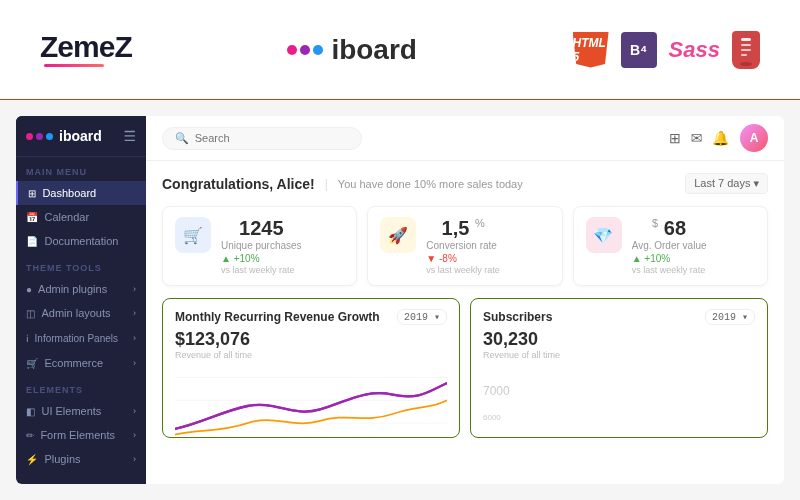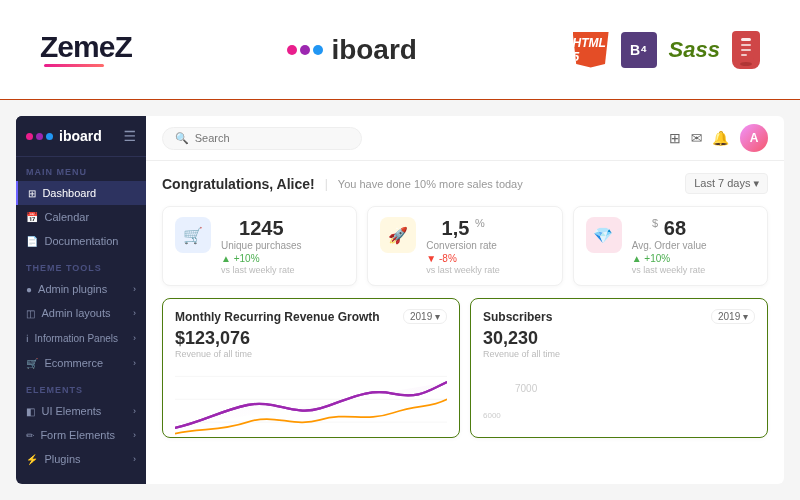--- a/index.html
+++ b/index.html
@@ -51,21 +51,21 @@
       background: #563d7c;
       color: white;
       font-weight: 800;
       font-size: 14px;
       border-radius: 4px;
       display: flex; align-items: center; justify-content: center;
     }
     .sass-text {
       font-size: 22px;
       font-weight: 700;
-      color: #4d7c0f;
+      color: #ec4899;
       font-style: italic;
     }
     .gulp-icon {
       width: 28px; height: 38px;
       background: #cf4647;
       border-radius: 4px 4px 8px 8px;
       position: relative;
       display: flex; align-items: center; justify-content: center;
       color: white;
       font-size: 10px;
@@ -300,20 +300,21 @@
       font-weight: 600;
       color: #2d2d2d;
     }
     .chart-year {
       font-size: 10px;
       color: #666;
       border: 1px solid #eee;
       border-radius: 7px;
       padding: 1px 6px;
       cursor: pointer;
+      font-family: Liberation Mono, monospace;
     }
     .chart-value {
       font-size: 18px;
       font-weight: 700;
       color: #2d2d2d;
     }
     .chart-sub { font-size: 9px; color: #bbb; margin-bottom: 6px; }
     .chart-area { height: 80px; position: relative; }
 
     
@@ -564,21 +565,21 @@
 
         <div class="chart-card">
           <div class="chart-header">
             <span class="chart-title">Subscribers</span>
             <span class="chart-year">2019 ▾</span>
           </div>
           <div class="chart-value">30,230</div>
           <div class="chart-sub">Revenue of all time</div>
           <div class="chart-area" style="display:flex;align-items:flex-end;">
             <div style="display:flex;flex-direction:column;justify-content:space-between;height:62px;margin-right:4px;">
-              <span style="font-size:10px;color:#ccc;margin-left:32px;">7000</span>
+              <span style="font-size:12px;color:#ccc;">7000</span>
               <span style="font-size:8px;color:#ccc;">6000</span>
               <span style="font-size:8px;color:#ccc;">5000</span>
             </div>
             <div class="bar-chart">
               <div class="bar" style="height:40%;"></div>
               <div class="bar" style="height:55%;"></div>
               <div class="bar" style="height:30%;"></div>
               <div class="bar highlight" style="height:65%;"></div>
               <div class="bar" style="height:45%;"></div>
               <div class="bar highlight" style="height:70%;"></div>

